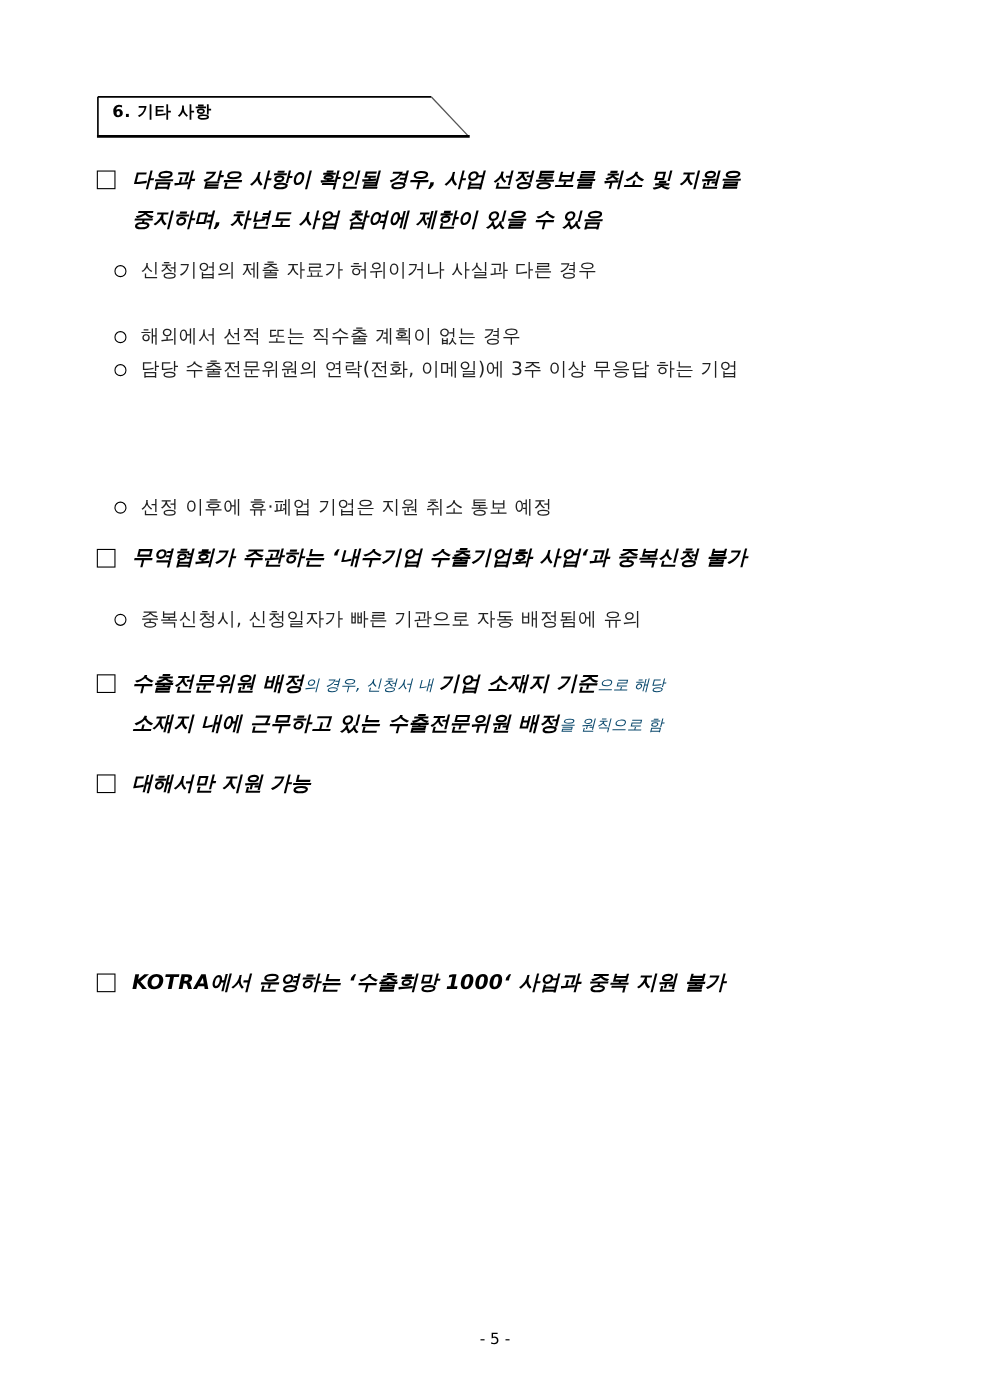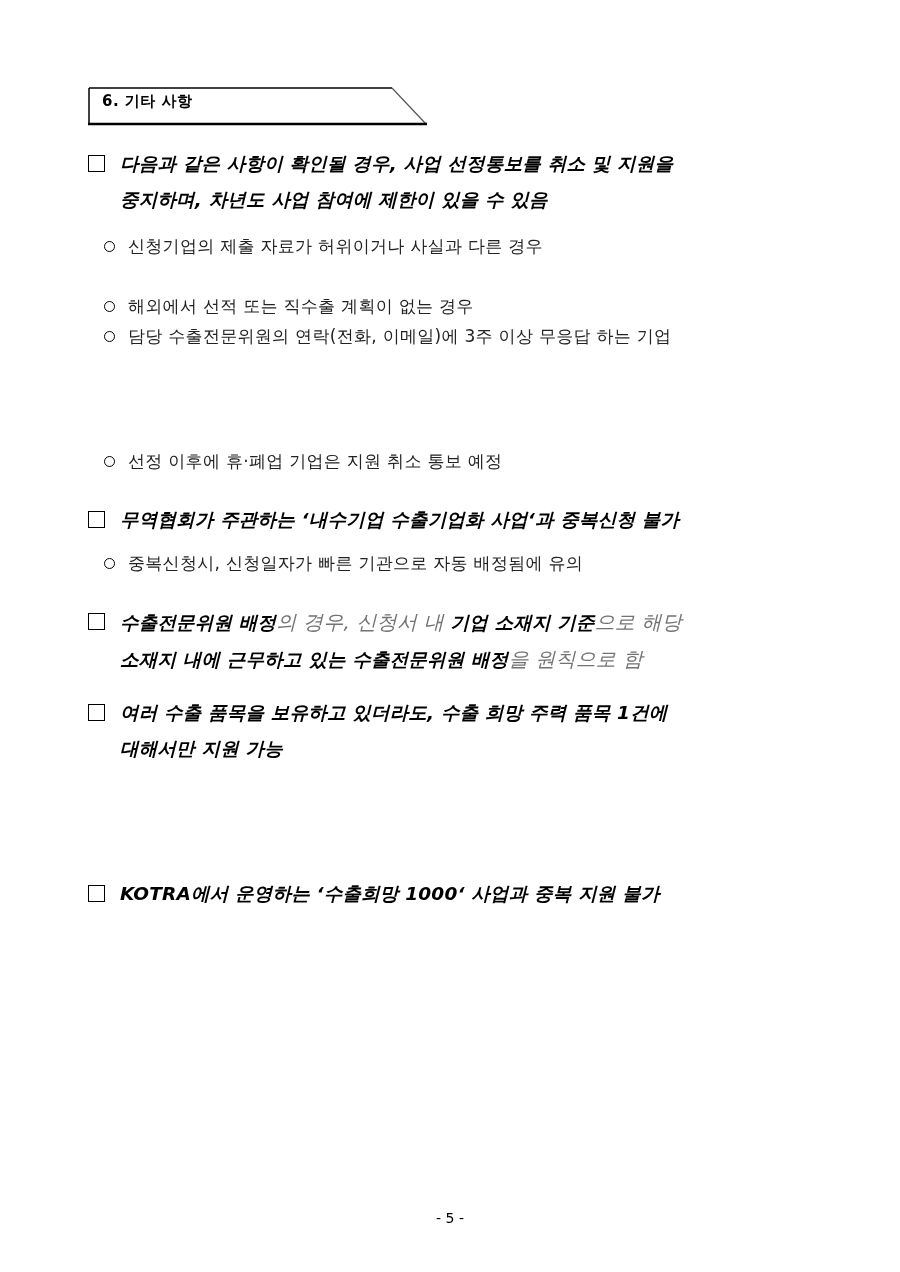--- a/index.html
+++ b/index.html
@@ -9,21 +9,21 @@
   .sec-header svg { position:absolute; left:0; top:0; }
   .sec-title { position:absolute; left:14px; top:5px; font-family:"DejaVu Sans","Liberation Sans",sans-serif; font-weight:bold; font-size:15px; letter-spacing:0.5px; }
   .item { position:absolute; left:88px; font-size:19px; line-height:36px; letter-spacing:0.2px; }
   .item .box { position:absolute; left:0; top:9px; width:17px; height:17px; border:1.5px solid #000; box-sizing:border-box; }
   .item .txt { padding-left:32px; display:block; width:700px;font-style:italic; }
   .item .txt.bold { font-weight:bold; font-family:"DejaVu Sans","Liberation Sans",sans-serif; font-size:18.5px; }
   .sub { position:absolute; left:104px; font-size:17px; line-height:32px; letter-spacing:0.3px; font-family:"DejaVu Sans","Liberation Sans",sans-serif; color:#222; }
   .sub .dot { position:absolute; left:0; top:11px; width:9px; height:9px; border:1px solid #000; border-radius:50%; }
   .sub .txt { padding-left:24px; display:block; width:690px; }
   .b { font-weight:bold; font-family:"DejaVu Sans","Liberation Sans",sans-serif; }
-  .n { font-weight:normal; font-family:"DejaVu Sans","Liberation Sans",sans-serif; color:#737373; font-size:20px;}
+  .n { font-weight:normal; font-family:"DejaVu Sans","Liberation Sans",sans-serif; color:#0c4a6e; font-size:14px;}
   .page-num { position:absolute; left:0; width:900px; top:1210px; text-align:center; font-size:14px; font-family:"DejaVu Sans","Liberation Sans",sans-serif; }
 </style>
 </head>
 <body>
 
 <div class="page">
 
   <div class="sec-header">
     <svg width="342" height="40">
       <line x1="1" y1="1" x2="1" y2="37" stroke="#000" stroke-width="1.5"></line>
@@ -50,42 +50,41 @@
   </div>
   <div class="sub" style="top:320px;">
     <span class="dot"></span>
     <span class="txt">담당 수출전문위원의 연락(전화, 이메일)에 3주 이상 무응답 하는 기업</span>
   </div>
   <div class="sub" style="top:445px;">
     <span class="dot"></span>
     <span class="txt">선정 이후에 휴·폐업 기업은 지원 취소 통보 예정</span>
   </div>
 
-  <div class="item" style="top:502px;">
+  <div class="item" style="top:490px;">
     <span class="box"></span>
     <span class="txt bold">무역협회가 주관하는 ‘내수기업 수출기업화 사업‘과 중복신청 불가</span>
   </div>
   <div class="sub" style="top:547px;">
     <span class="dot"></span>
     <span class="txt">중복신청시, 신청일자가 빠른 기관으로 자동 배정됨에 유의</span>
   </div>
 
   <div class="item" style="top:604px;">
     <span class="box"></span>
     <span class="txt bold">
       <span class="b">수출전문위원 배정</span><span class="n">의 경우, 신청서 내 </span><span class="b">기업 소재지 기준</span><span class="n">으로 해당</span>
     </span>
     <span class="txt bold">
       <span class="b">소재지 내에 근무하고 있는 수출전문위원 배정</span><span class="n">을 원칙으로 함</span>
     </span>
   </div>
 
   <div class="item" style="top:695px;">
     <span class="box"></span>
-    <span class="txt bold">여러 수출 품목을 보유하고 있더라도, 수출 희망 주력 품목 1건에</span>
     <span class="txt bold">대해서만 지원 가능</span>
   </div>
 
 
   <div class="item" style="top:876px;">
     <span class="box"></span>
     <span class="txt bold">KOTRA에서 운영하는 ‘수출희망 1000‘ 사업과 중복 지원 불가</span>
   </div>
 
   <div class="page-num">- 5 -</div>

